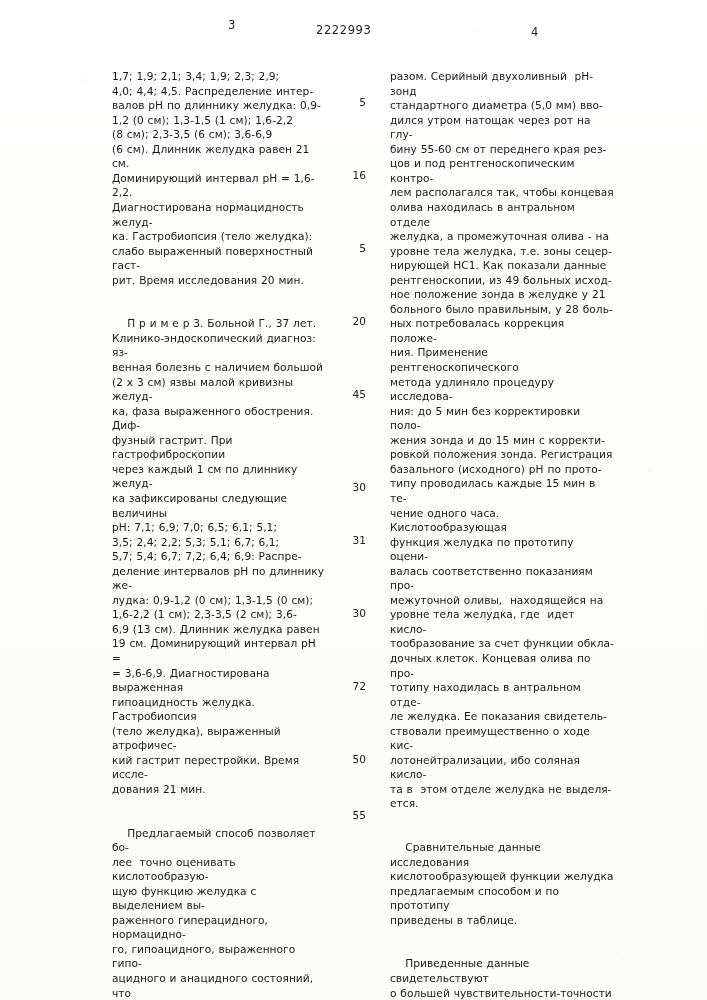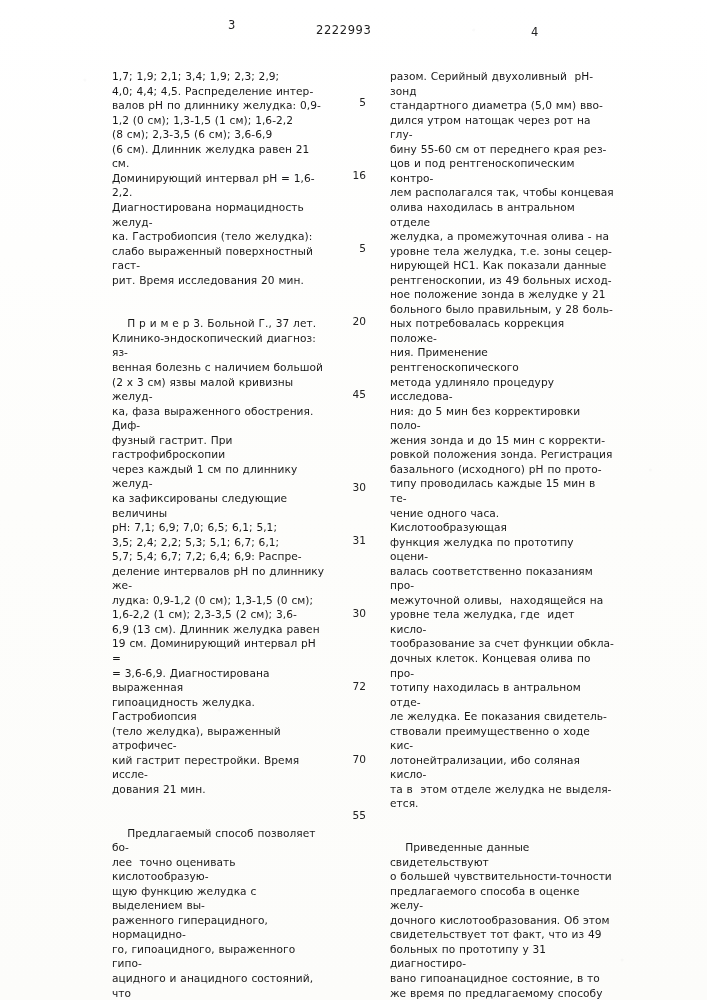--- a/index.html
+++ b/index.html
@@ -128,21 +128,21 @@
   <div class="linenos">
     <span class="lineno" style="top:55px">5</span>
     <span class="lineno" style="top:128px">16</span>
     <span class="lineno" style="top:201px">5</span>
     <span class="lineno" style="top:274px">20</span>
     <span class="lineno" style="top:347px">45</span>
     <span class="lineno" style="top:440px">30</span>
     <span class="lineno" style="top:493px">31</span>
     <span class="lineno" style="top:566px">30</span>
     <span class="lineno" style="top:639px">72</span>
-    <span class="lineno" style="top:712px">70</span>
+    <span class="lineno" style="top:712px">50</span>
     <span class="lineno" style="top:768px">55</span>
   </div>
 
   <div class="columns">
     <div class="col col-left">
       <p>1,7; 1,9; 2,1; 3,4; 1,9; 2,3; 2,9;
 4,0; 4,4; 4,5. Распределение интер-
 валов рН по длиннику желудка: 0,9-
 1,2 (0 см); 1,3-1,5 (1 см); 1,6-2,2
 (8 см); 2,3-3,5 (6 см); 3,6-6,9
@@ -221,20 +221,24 @@
 межуточной оливы,  находящейся на
 уровне тела желудка, где  идет кисло-
 тообразование за счет функции обкла-
 дочных клеток. Концевая олива по про-
 тотипу находилась в антральном отде-
 ле желудка. Ее показания свидетель-
 ствовали преимущественно о ходе кис-
 лотонейтрализации, ибо соляная кисло-
 та в  этом отделе желудка не выделя-
 ется.</p>
+      <p>    Сравнительные данные исследования
+кислотообразующей функции желудка
+предлагаемым способом и по прототипу
+приведены в таблице.</p>
       <p>    Приведенные данные свидетельствуют
 о большей чувствительности-точности
 предлагаемого способа в оценке желу-
 дочного кислотообразования. Об этом
 свидетельствует тот факт, что из 49
 больных по прототипу у 31 диагностиро-
 вано гипоанацидное состояние, в то
 же время по предлагаемому способу та-
 кое состояние желудка было только у
 17 больных.</p>

